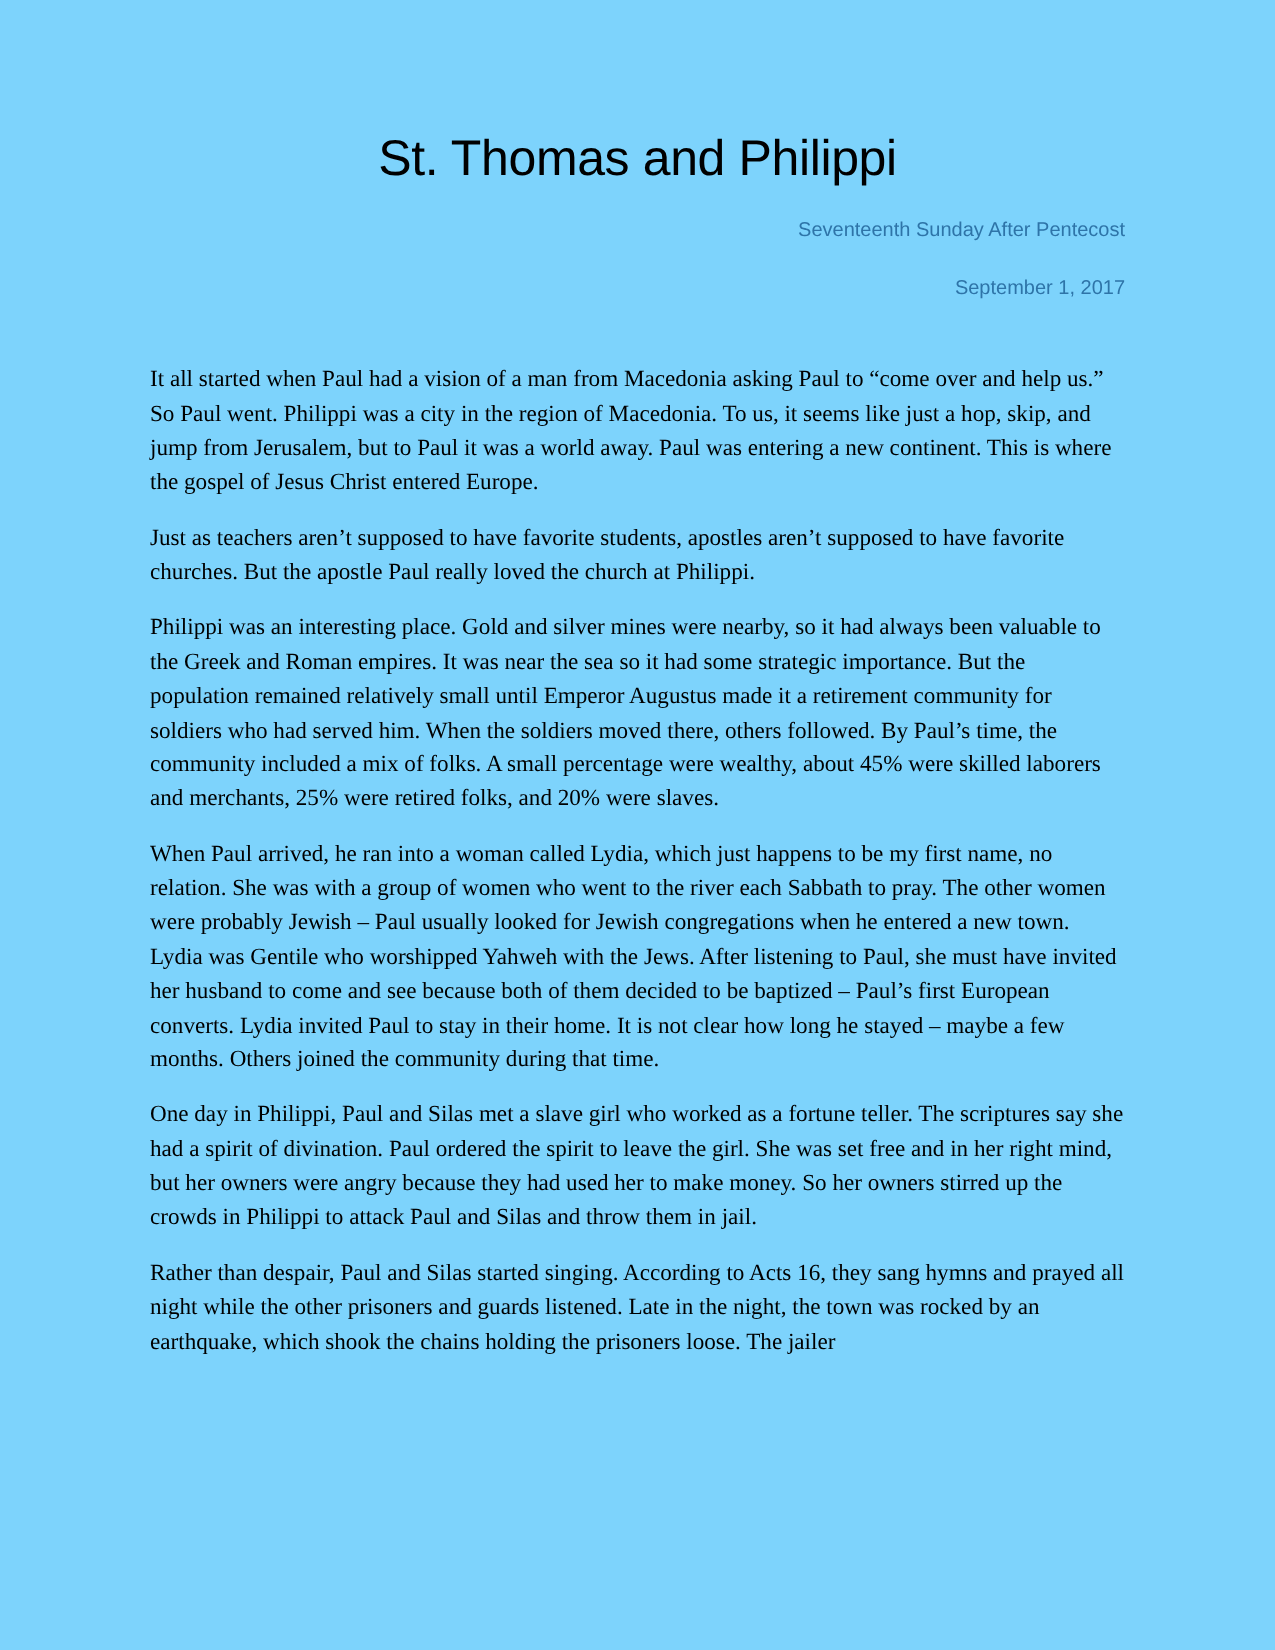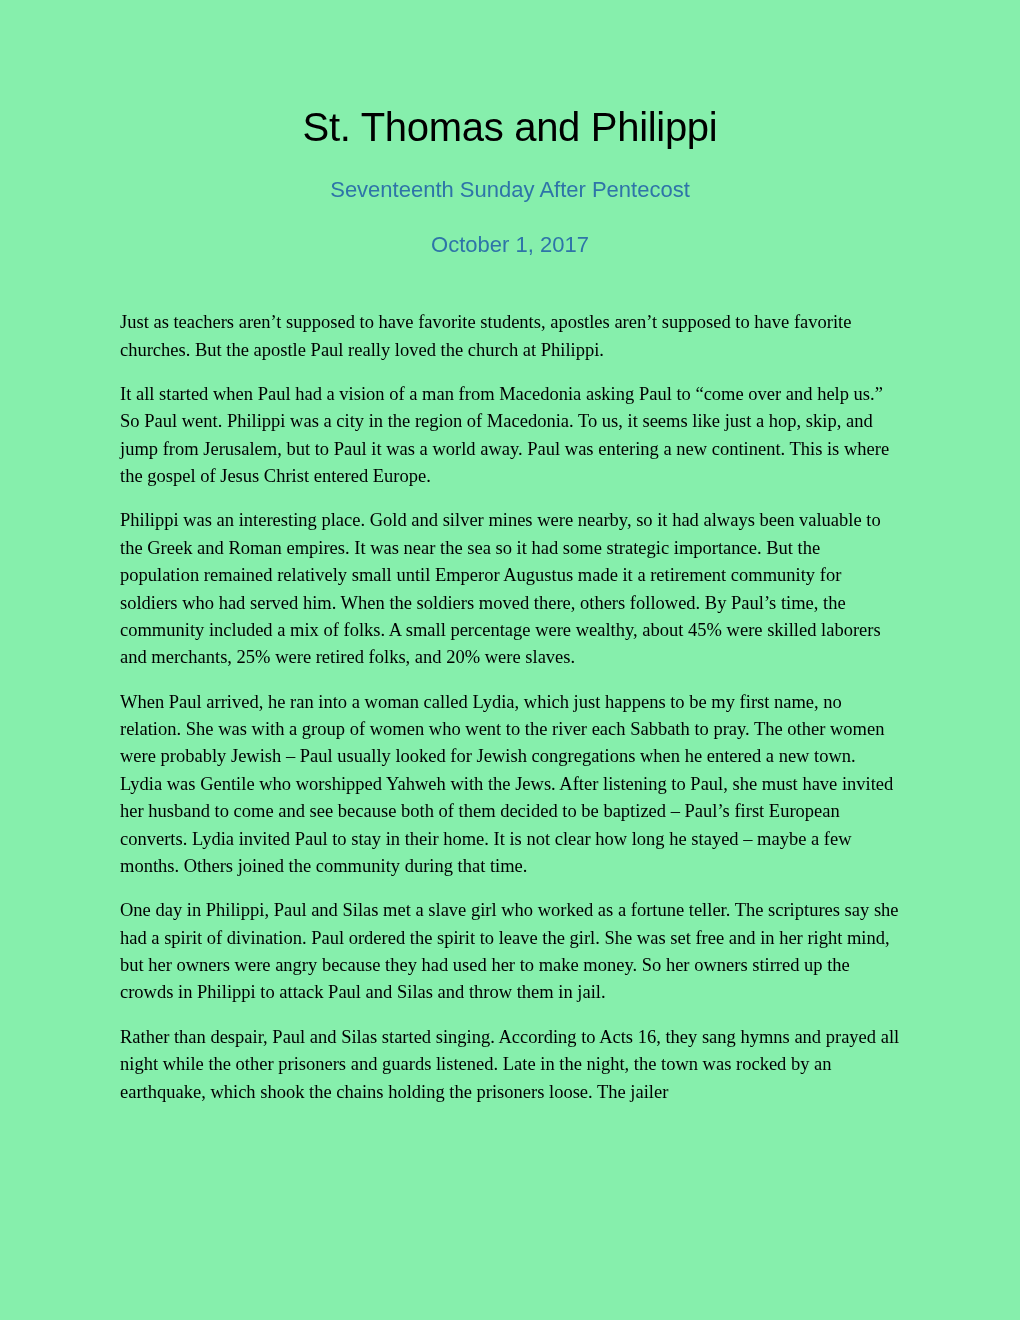--- a/index.html
+++ b/index.html
@@ -11,36 +11,36 @@
     width: 1020px;
     height: 1320px;
     font-family: "Liberation Serif", serif;
     color: #000000;
   }
   .page {
     width: 1020px;
     min-height: 1320px;
     box-sizing: border-box;
     padding: 104px 120px 40px 120px;
-    background: #86efac;
+    background: #7dd3fc;
   }
   .doc-title {
     text-align: center;
     font-family: "Liberation Sans", sans-serif;
     font-size: 40px;
     font-weight: normal;
     letter-spacing: -0.3px;
     color: #000000;
     margin: 0 0 0 0;
     line-height: 1.18;
   }
   .subtitle {
-    text-align: center;
+    text-align: right;
     font-family: "Liberation Sans", sans-serif;
-    font-size: 22px;
+    font-size: 16px;
     color: #2e74a8;
     line-height: 1.5;
     margin: 22px 0 0 0;
     font-weight: normal;
   }
   .subtitle.second {
     margin-top: 22px;
   }
   .subtitle.third {
     margin-top: 22px;
@@ -65,26 +65,26 @@
   }
 </style>
 </head>
 <body>
 
 <div class="page">
 
   <h1 class="doc-title">St. Thomas and Philippi</h1>
 
   <div class="subtitle">Seventeenth Sunday After Pentecost</div>
-  <div class="subtitle second">October 1, 2017</div>
+  <div class="subtitle second">September 1, 2017</div>
 
   <div class="spacer-after-heading"></div>
 
   <div class="body-text">
+    <p>It all started when Paul had a vision of a man from Macedonia asking Paul to “come over and help us.” So Paul went. Philippi was a city in the region of Macedonia. To us, it seems like just a hop, skip, and jump from Jerusalem, but to Paul it was a world away. Paul was entering a new continent.  This is where the gospel of Jesus Christ entered Europe.</p>
     <p>Just as teachers aren’t supposed to have favorite students, apostles aren’t supposed to have favorite churches. But the apostle Paul really loved the church at Philippi.</p>
-    <p>It all started when Paul had a vision of a man from Macedonia asking Paul to “come over and help us.” So Paul went. Philippi was a city in the region of Macedonia. To us, it seems like just a hop, skip, and jump from Jerusalem, but to Paul it was a world away. Paul was entering a new continent.  This is where the gospel of Jesus Christ entered Europe.</p>
     <p>Philippi was an interesting place. Gold and silver mines were nearby, so it had always been valuable to the Greek and Roman empires. It was near the sea so it had some strategic importance. But the population remained relatively small until Emperor Augustus made it a retirement community for soldiers who had served him. When the soldiers moved there, others followed. By Paul’s time, the community included a mix of folks. A small percentage were wealthy, about 45% were skilled laborers and merchants, 25% were retired folks, and 20% were slaves.</p>
     <p>When Paul arrived, he ran into a woman called Lydia, which just happens to be my first name, no relation. She was with a group of women who went to the river each Sabbath to pray. The other women were probably Jewish – Paul usually looked for Jewish congregations when he entered a new town. Lydia was Gentile who worshipped Yahweh with the Jews. After listening to Paul, she must have invited her husband to come and see because both of them decided to be baptized – Paul’s first European converts. Lydia invited Paul to stay in their home. It is not clear how long he stayed – maybe a few months. Others joined the community during that time.</p>
     <p>One day in Philippi, Paul and Silas met a slave girl who worked as a fortune teller. The scriptures say she had a spirit of divination. Paul ordered the spirit to leave the girl. She was set free and in her right mind, but her owners were angry because they had used her to make money. So her owners stirred up the crowds in Philippi to attack Paul and Silas and throw them in jail.</p>
     <p>Rather than despair, Paul and Silas started singing. According to Acts 16, they sang hymns and prayed all night while the other prisoners and guards listened. Late in the night, the town was rocked by an earthquake, which shook the chains holding the prisoners loose. The jailer</p>
   </div>
 
 </div>
 
 </body></html>

